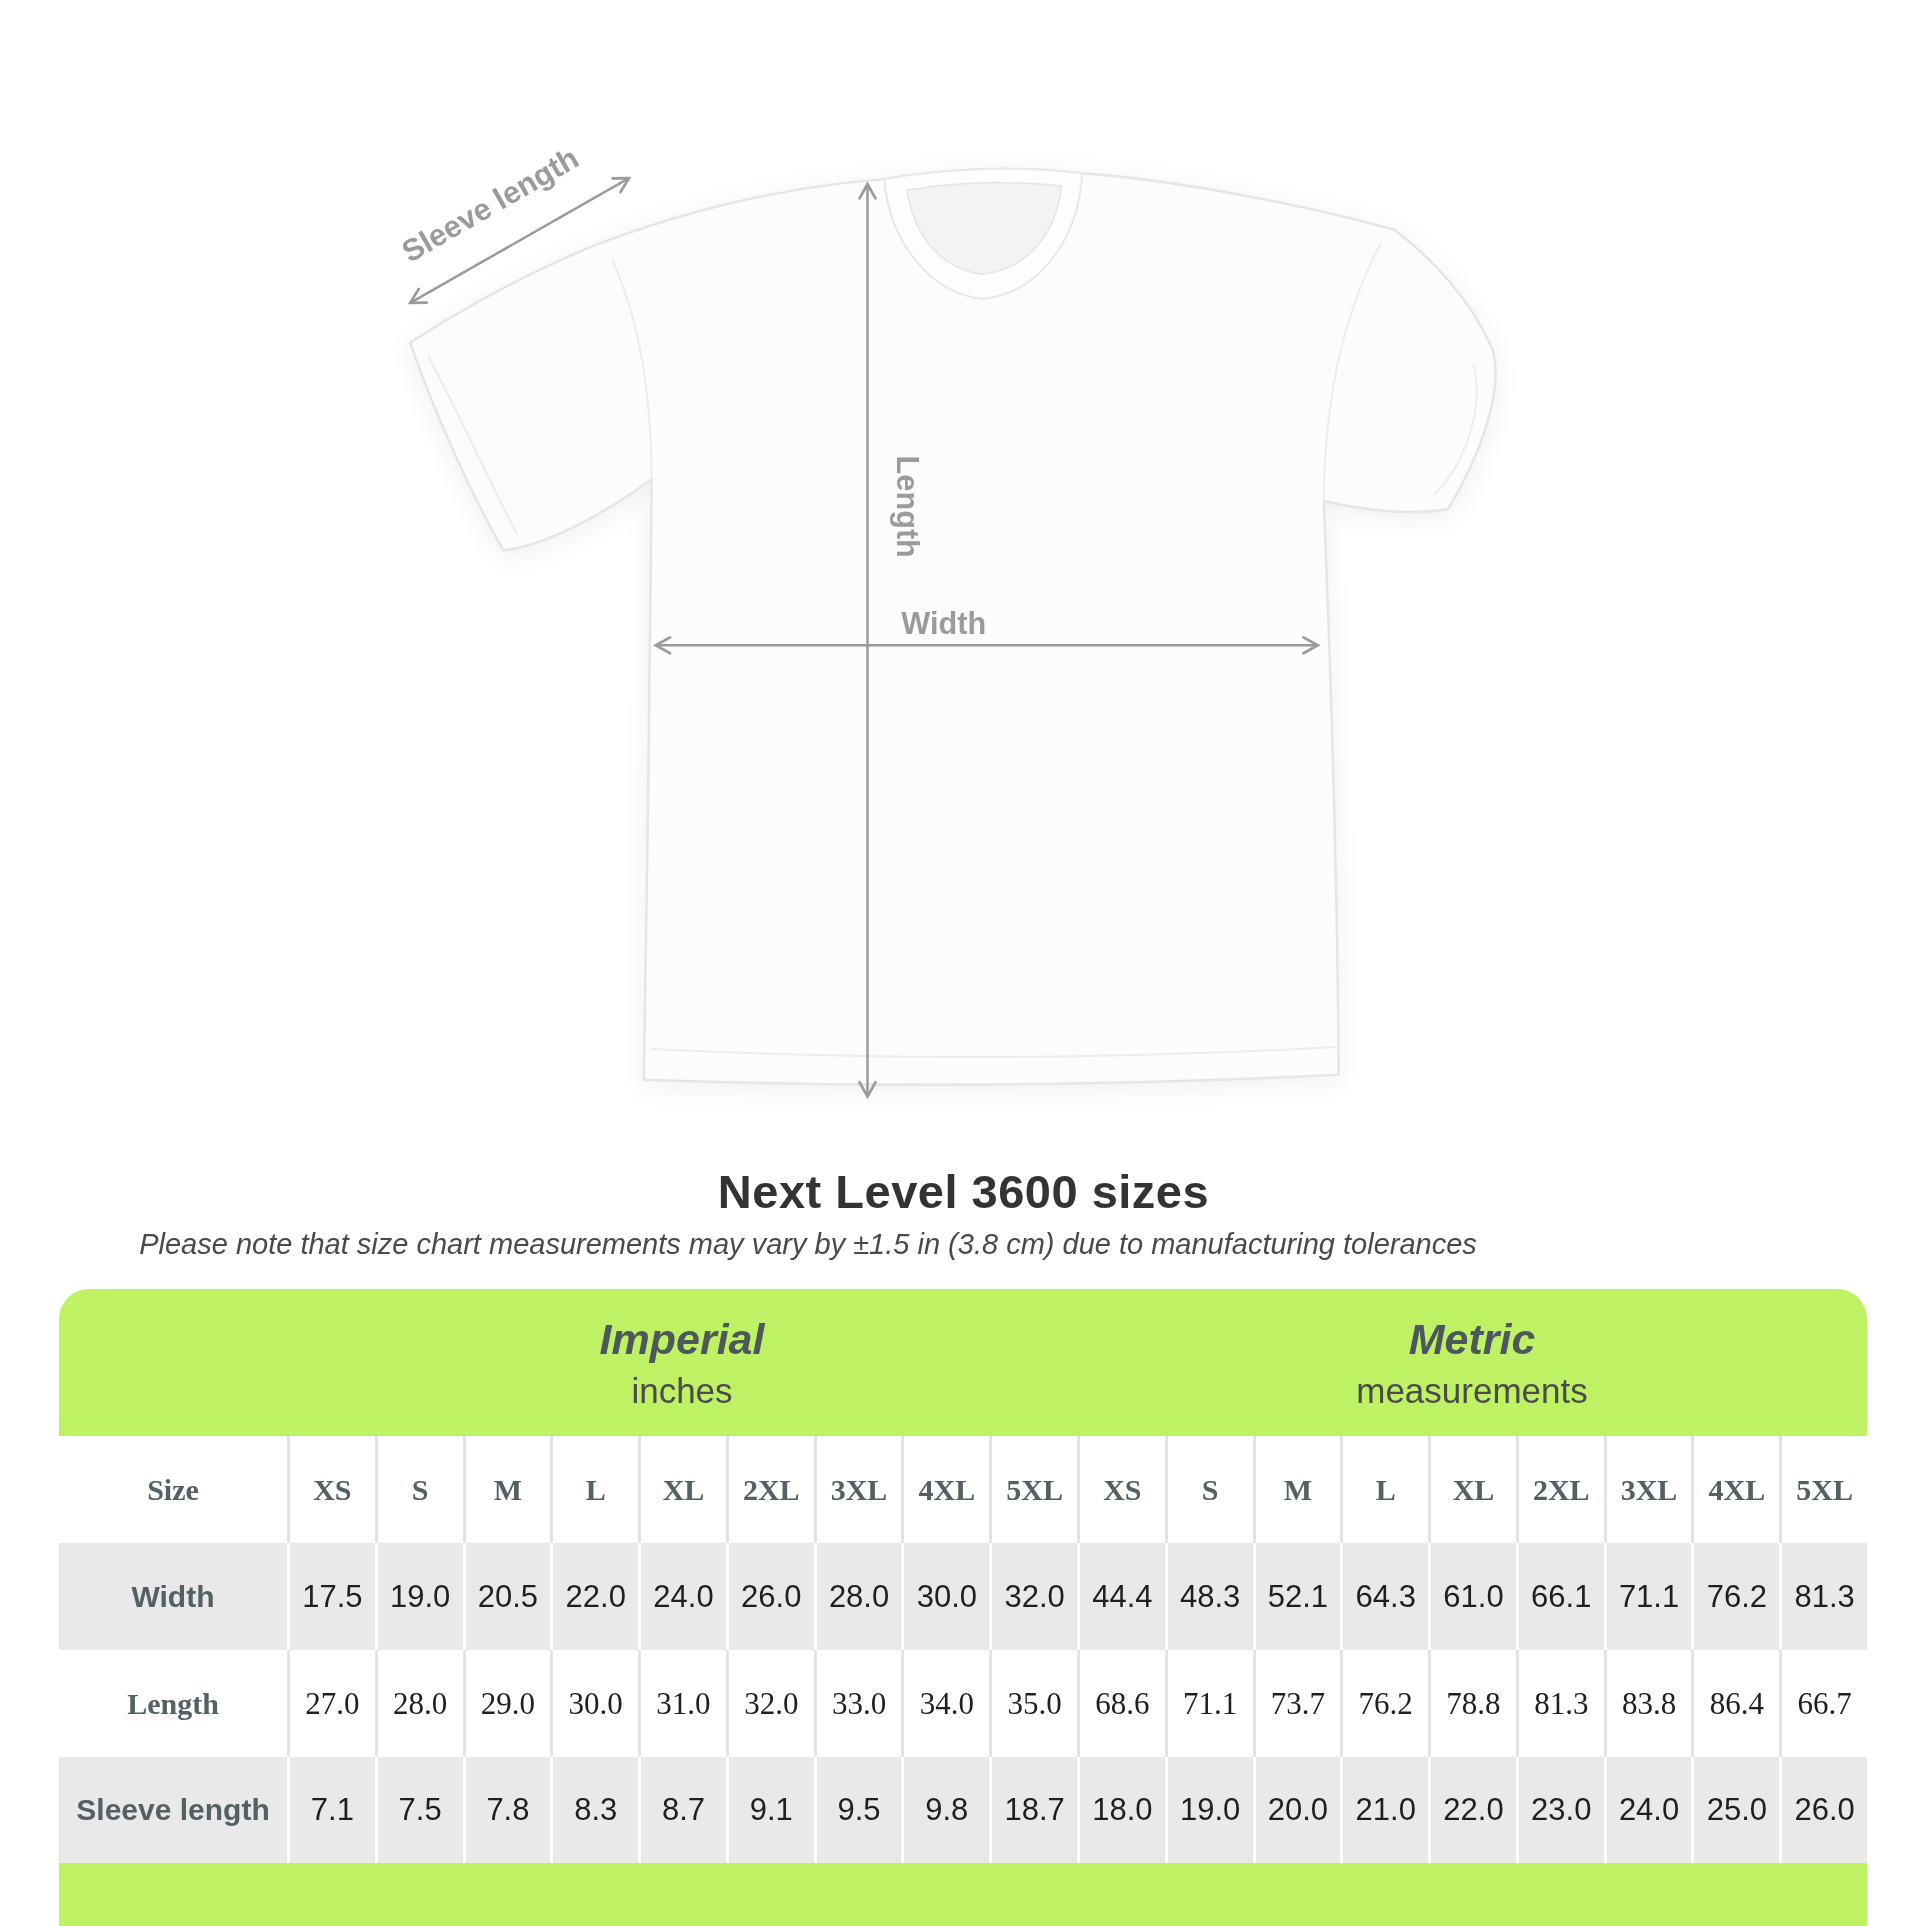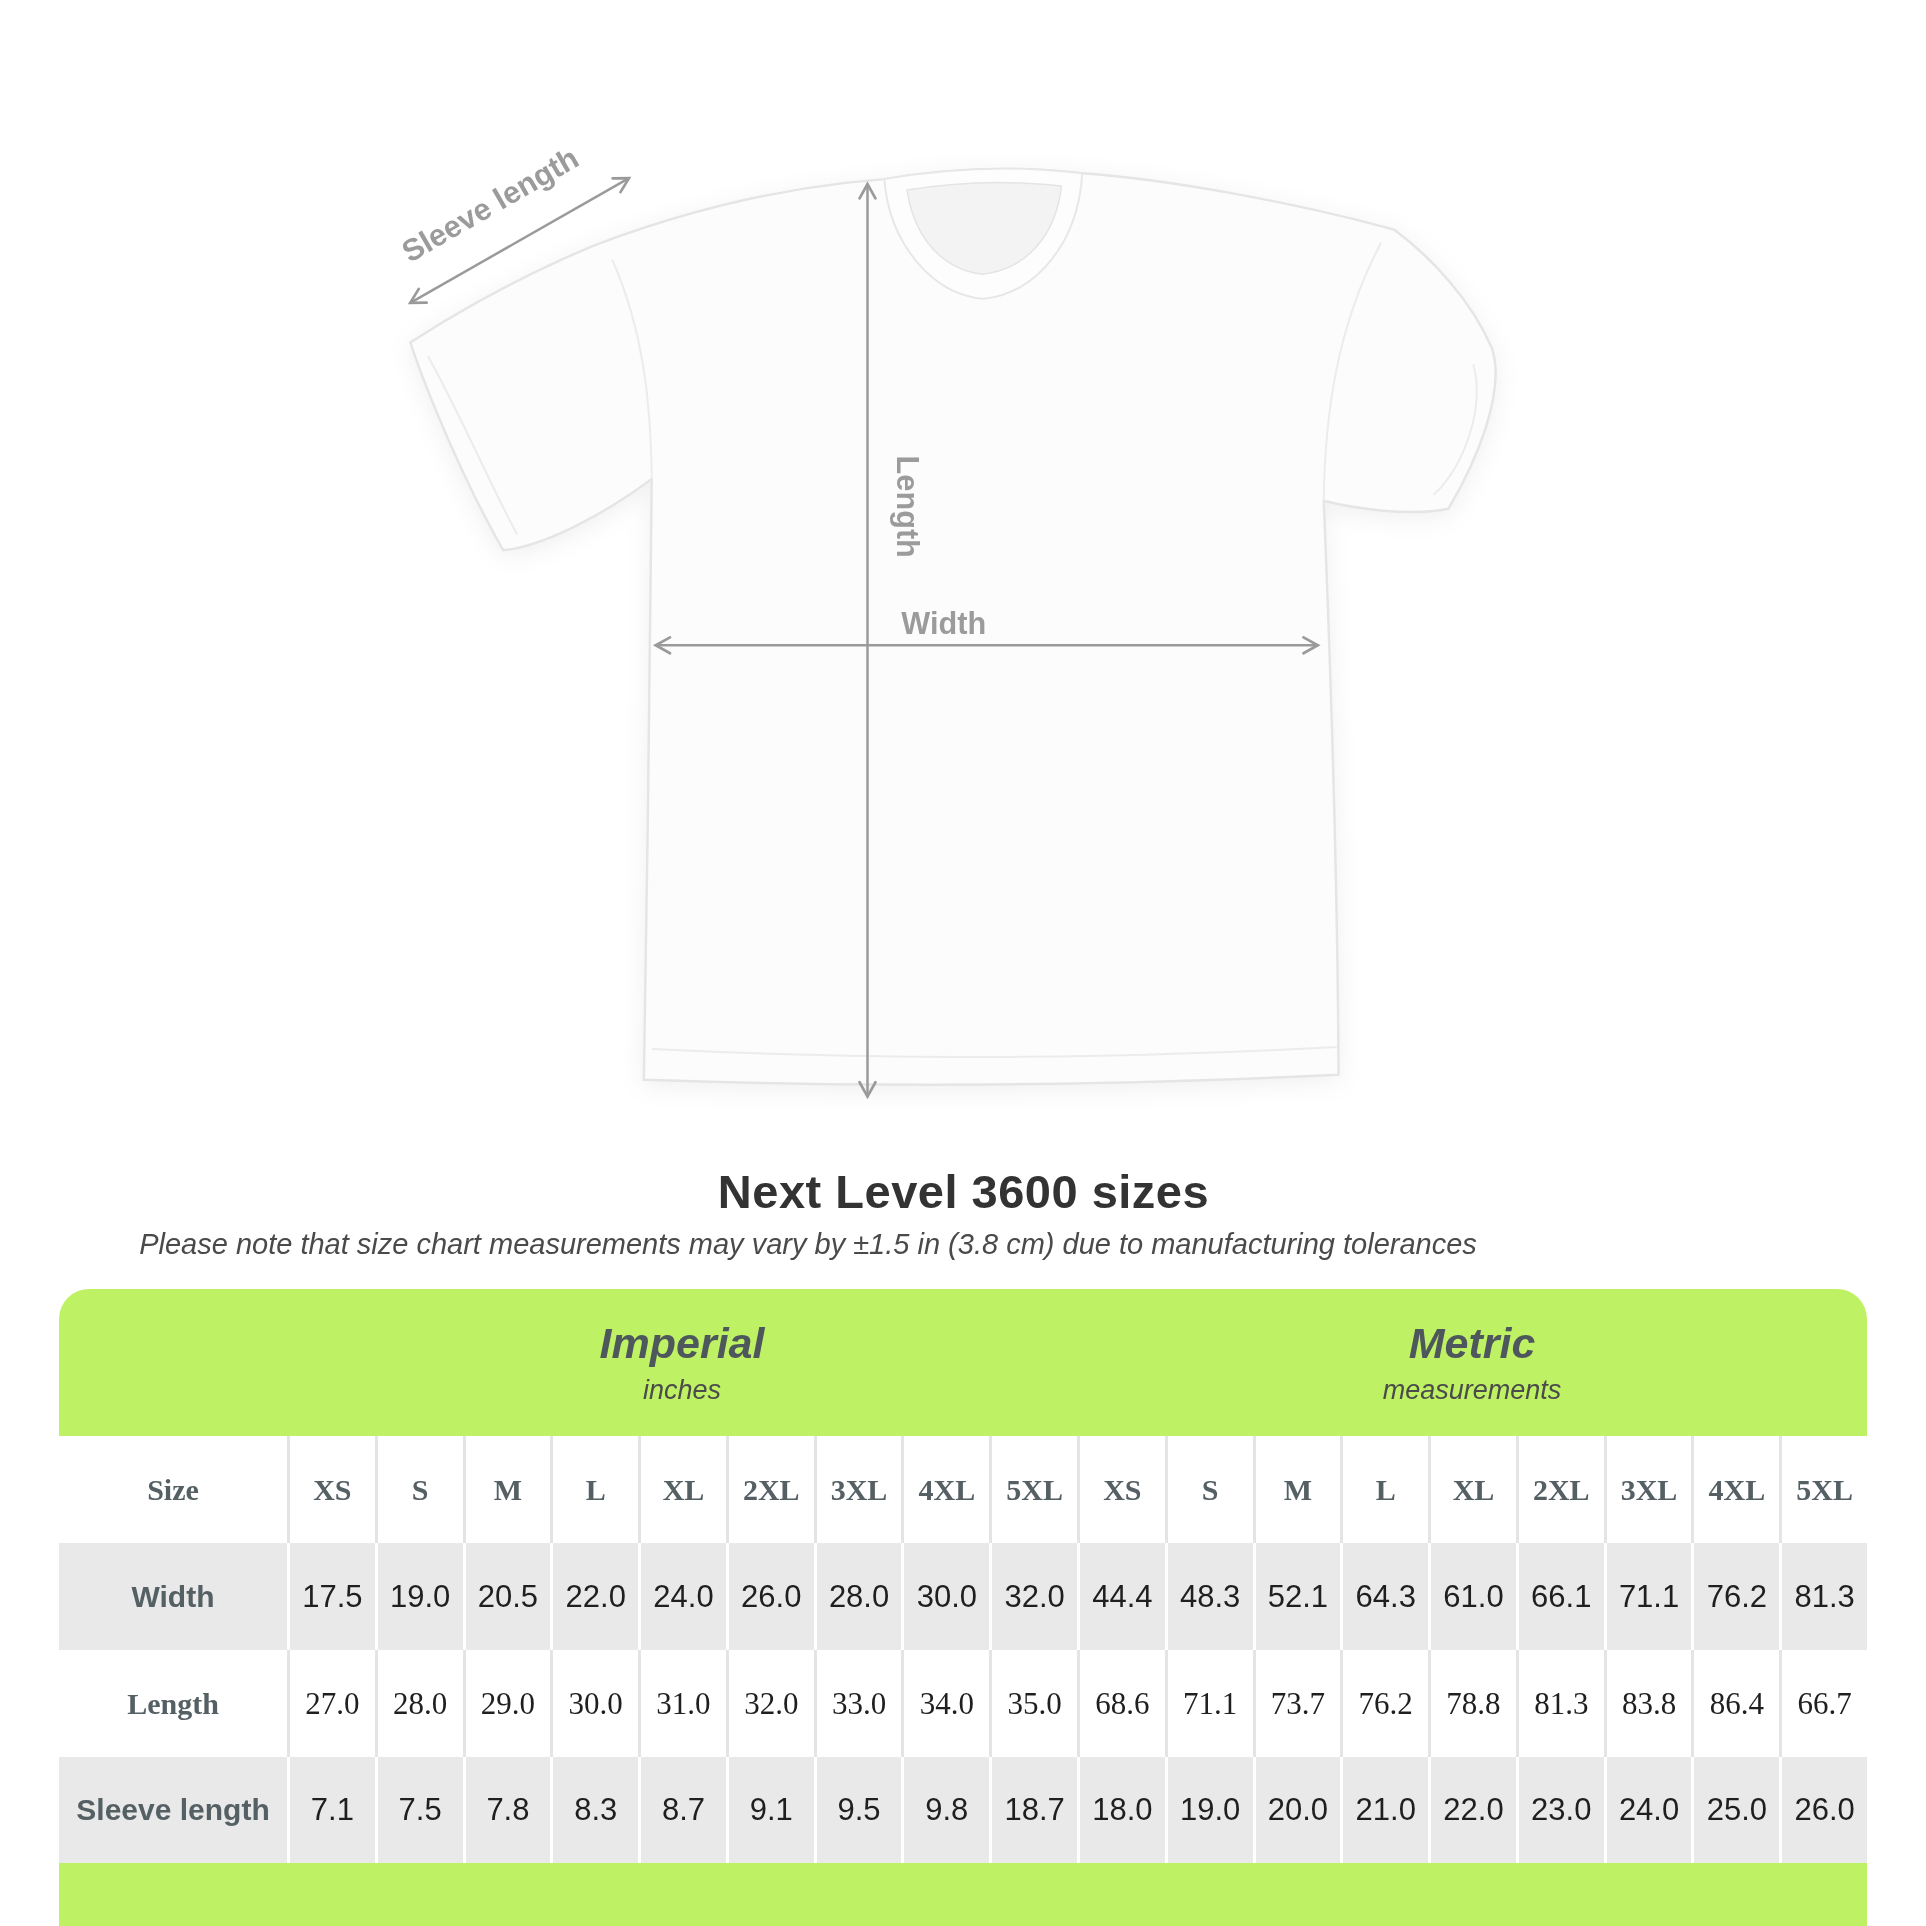--- a/index.html
+++ b/index.html
@@ -57,22 +57,21 @@
     justify-content: center;
     gap: 7px;
   }
   .unit-label {
     font-style: italic;
     font-weight: 700;
     font-size: 43px;
     color: #4d575c;
   }
   .unit-sub {
-    font-style: italic;
-    font-size: 27px;
+    font-size: 35px;
     color: #4b4b4b;
   }
   .trow {
     display: grid;
     grid-template-columns: 228px repeat(18, 1fr);
     height: 107px;
   }
   .trow.white { background: #ffffff; font-family: Liberation Serif, serif; --sep: #e4e4e4; }
   .trow.gray  { background: #e9e9e9; --sep: #ffffff; }
   .trow.r2 { height: 106px; }

